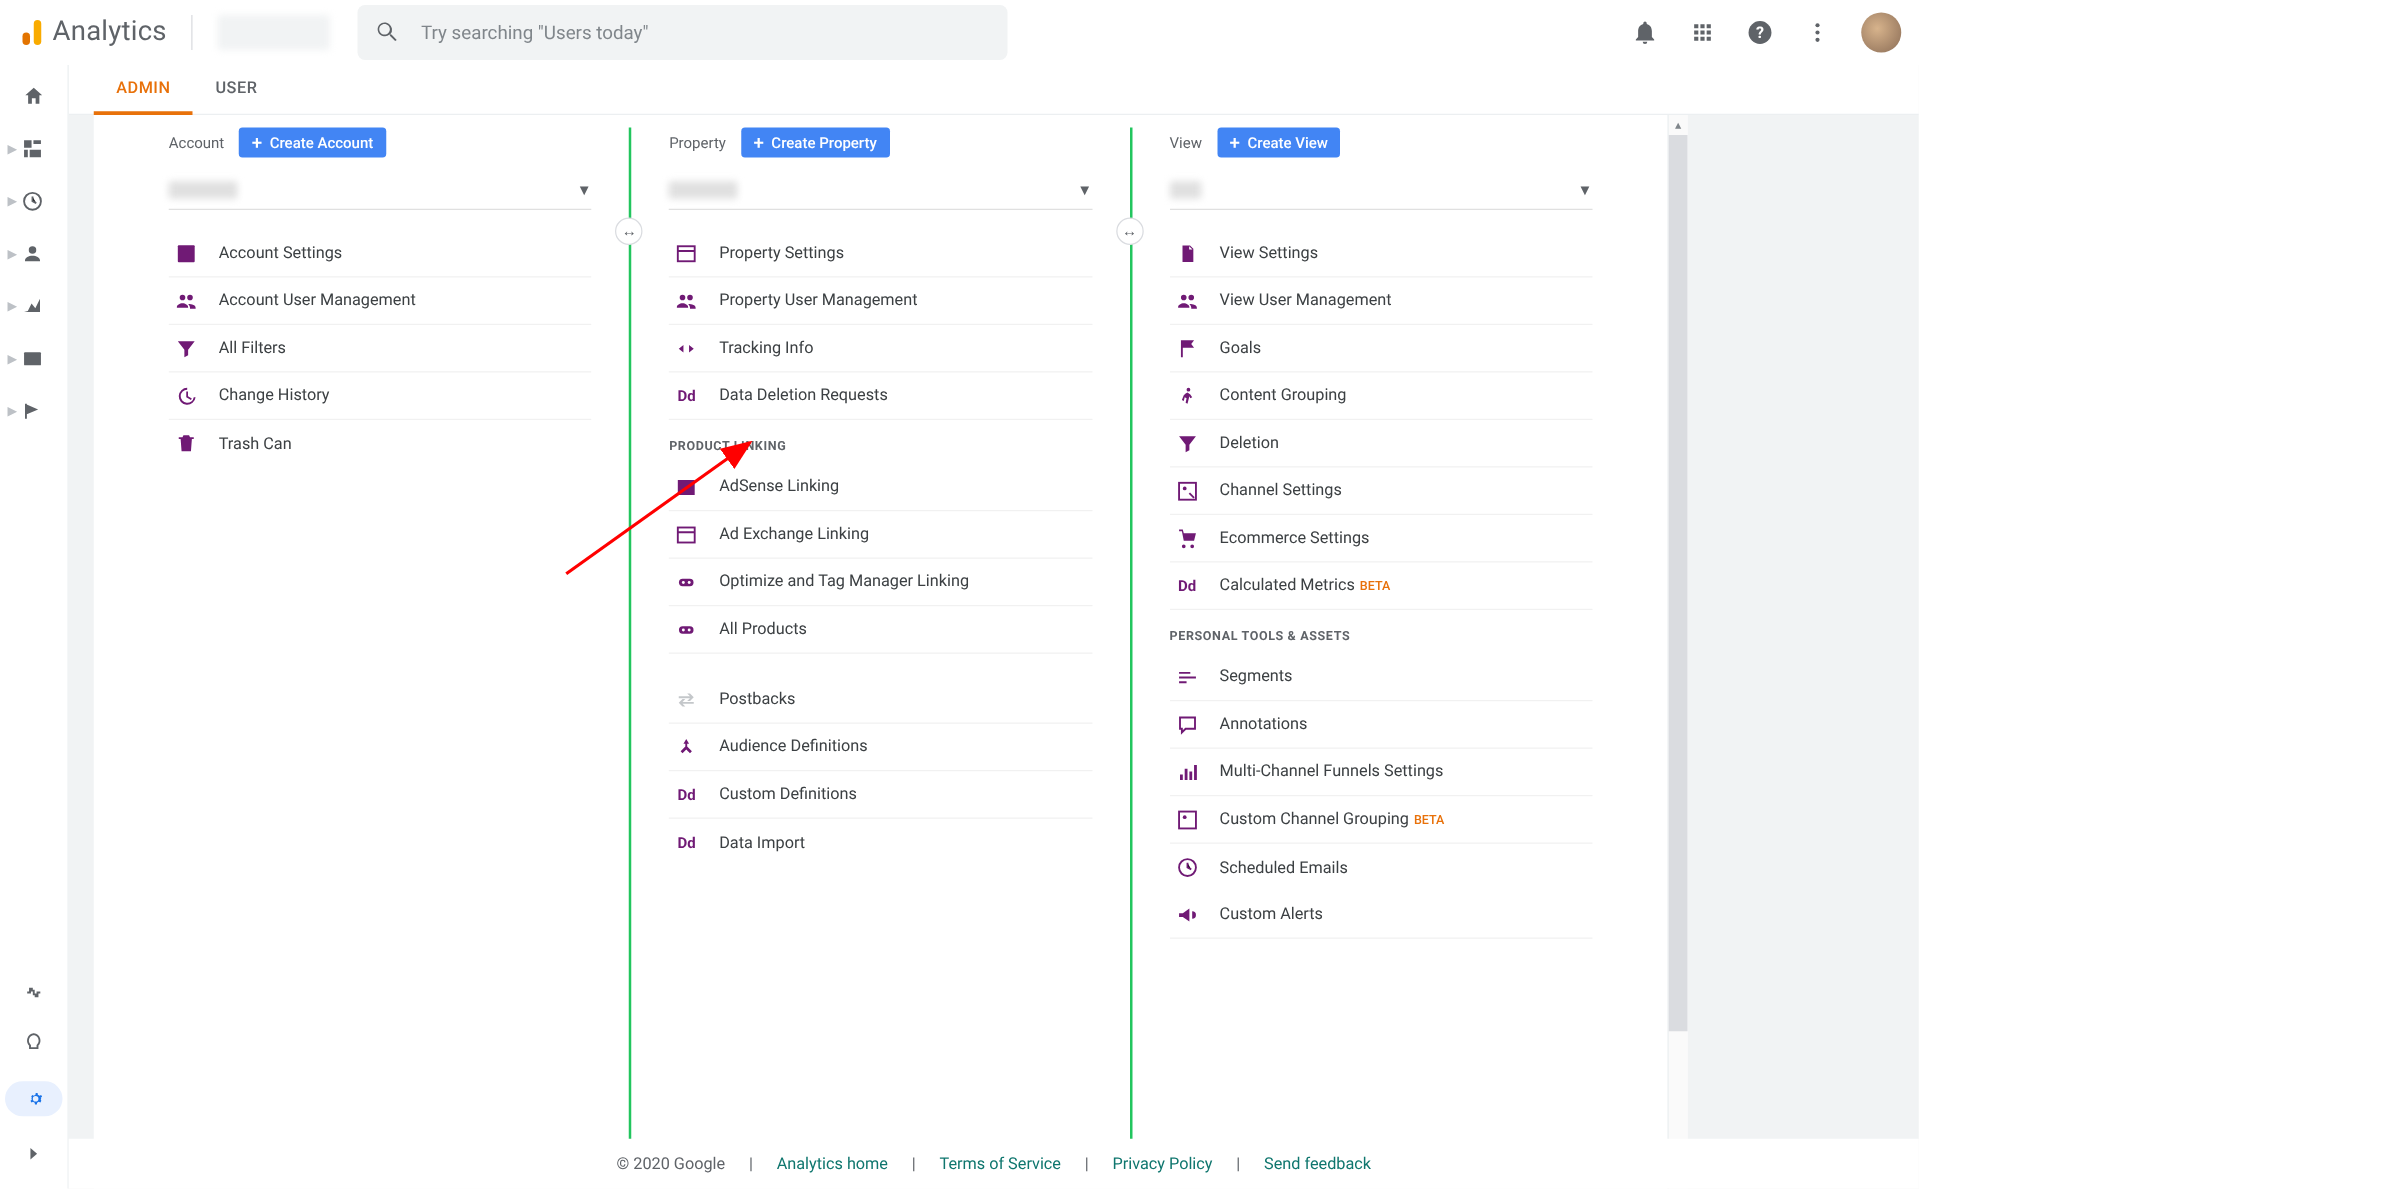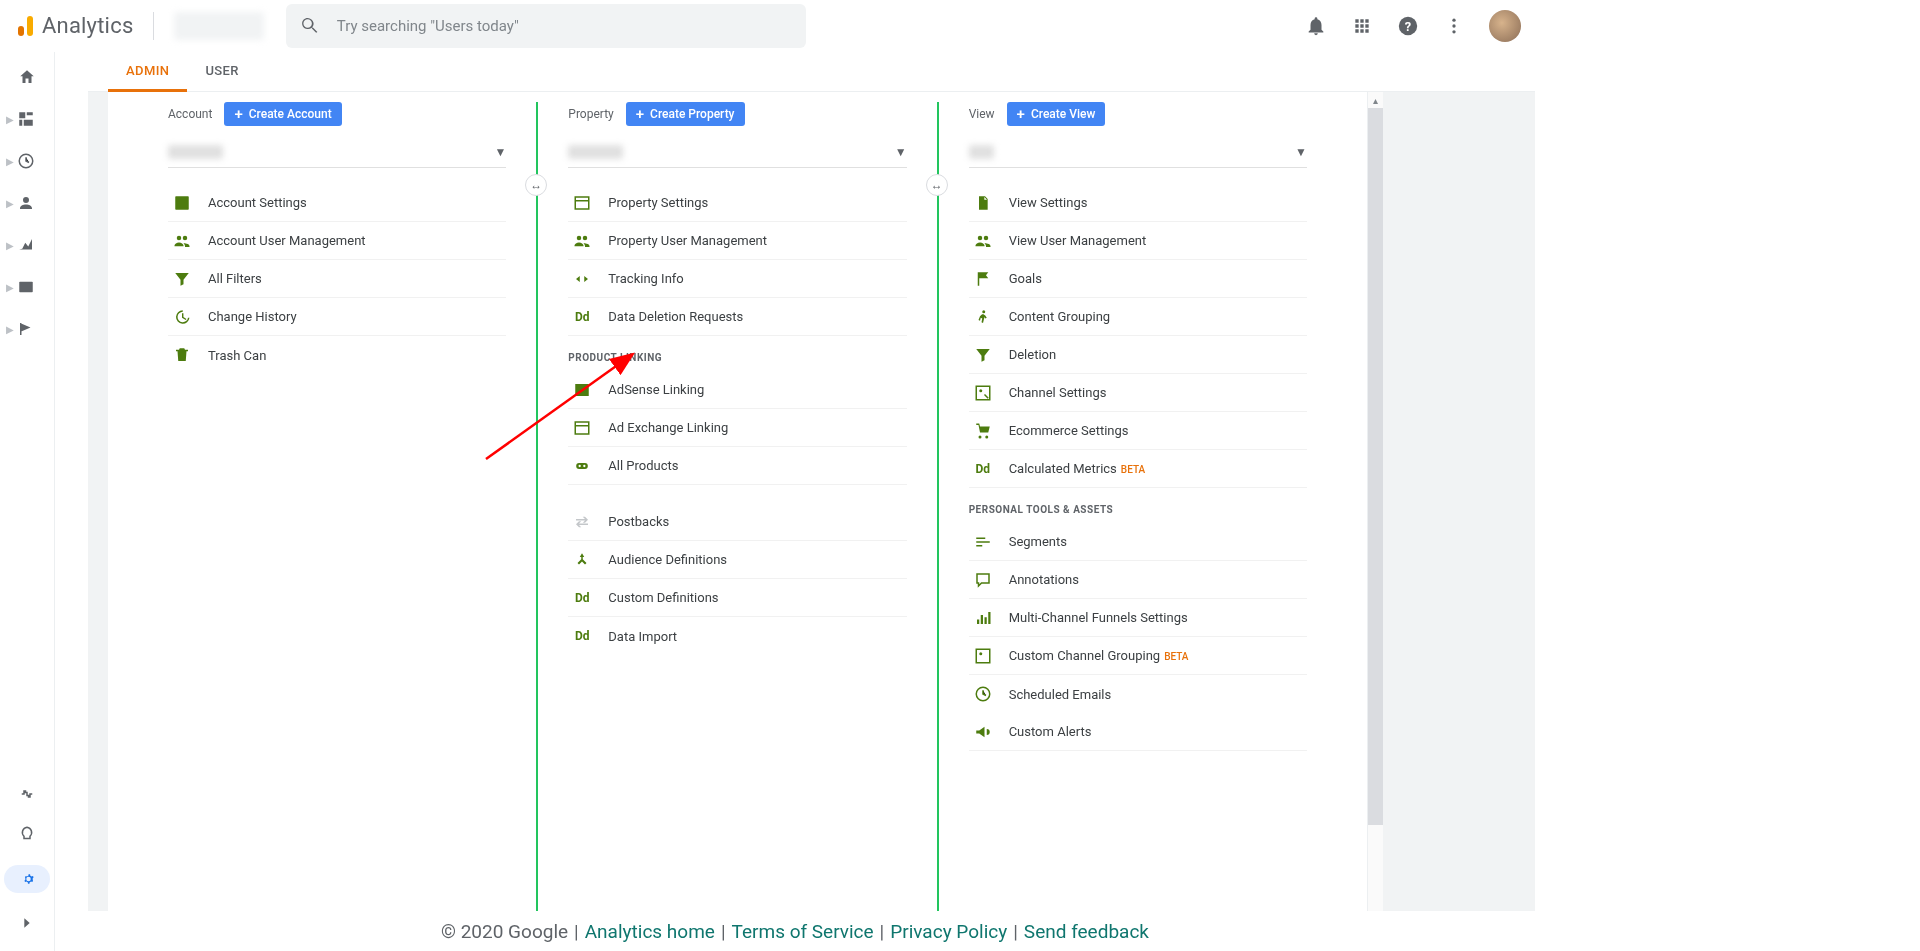--- a/index.html
+++ b/index.html
@@ -24,21 +24,21 @@
 
   
   .leftrail { width: 55px; border-right: 1px solid #eceff1; background: #fff; display: flex; flex-direction: column; align-items: center; padding-top: 16px; gap: 24px; position: relative; }
   .rail-item { display: flex; align-items: center; color: #5f6368; gap: 3px; width: 100%; padding-left: 6px; }
   .rail-item .chev { font-size: 10px; color: #bdc1c6; }
   .rail-item .ric { width: 18px; height: 18px; }
   .rail-bottom { position: absolute; bottom: 20px; left: 0; right: 0; display: flex; flex-direction: column; align-items: center; gap: 22px; }
   .gear-active { background: #e8f0fe; border-radius: 14px; padding: 5px 14px; color: #1a73e8; }
 
   
-  .workarea { flex: 1; background: #f1f3f4; display: flex; flex-direction: column; margin-left: 33px; }
+  .workarea { flex: 1; background: #f1f3f4; display: flex; flex-direction: column; }
   .tabs { background: #fff; border-bottom: 1px solid #eceff1; display: flex; padding-left: 20px; height: 40px; }
   .tab { height: 40px; display: flex; align-items: center; font-size: 13px; font-weight: 500; color: #5f6368; padding: 0 18px; letter-spacing: .4px; border-bottom: 3px solid transparent; text-transform: uppercase; }
   .tab.active { color: #e8710a; border-bottom-color: #e8710a; }
 
   .panel-wrap { flex: 1; padding: 0 0 0 20px; display: flex; position: relative; }
   .panel { background: #fff; flex: 1; max-width: 1275px; display: flex; position: relative; }
   .scroll-track { width: 16px; background: #fafafa; border-left: 1px solid #eceff1; display: flex; flex-direction: column; align-items: center; }
   .scroll-arrow { height: 16px; font-size: 10px; color: #80868b; display: flex; align-items: center; justify-content: center; width: 100%; }
   .scroll-thumb { width: 100%; background: #dadce0; flex: .85; }
   .scroll-rest { flex: .15; }
@@ -51,31 +51,31 @@
   .create-btn { background: #4285f4; color: #fff; font-size: 12px; font-weight: 500; padding: 5px 10px; border-radius: 3px; display: flex; align-items: center; gap: 6px; border: none; }
   .create-btn .plus { font-size: 15px; line-height: 0; }
   .selector { border-bottom: 1px solid #e0e0e0; height: 32px; display: flex; align-items: center; justify-content: space-between; margin-bottom: 16px; }
   .selector .blur { width: 55px; height: 14px; background: #e0e0e0; filter: blur(3px); border-radius: 2px; }
   .selector .dd { color: #5f6368; font-size: 12px; }
 
   .nav-btn { position: absolute; top: 72px; right: -11px; width: 22px; height: 22px; border: 1px solid #dadce0; border-radius: 50%; background: #fff; display: flex; align-items: center; justify-content: center; color: #5f6368; font-size: 12px; z-index: 2; }
 
   .menu-item { display: flex; align-items: center; gap: 16px; height: 38px; border-bottom: 1px solid #f1f1f1; font-size: 13px; color: #3c4043; padding-left: 4px; }
   .menu-item.noborder { border-bottom: none; }
-  .menu-item .mi-icon { width: 20px; height: 20px; color: #4d7c0f; display: flex; align-items: center; justify-content: center; flex-shrink: 0; text-align: center; }
+  .menu-item .mi-icon { width: 20px; height: 20px; color: #701a75; display: flex; align-items: center; justify-content: center; flex-shrink: 0; text-align: center; }
   .section-title { font-size: 10px; font-weight: 700; color: #5f6368; letter-spacing: .5px; text-transform: uppercase; margin: 16px 0 8px 0; }
   .beta { color: #e8710a; font-size: 10px; font-weight: 500; margin-left: 4px; }
 
   .gap-block { height: 18px; }
 
   
   .arrow-overlay { position: absolute; pointer-events: none; z-index: 5; }
 
   
-  .footer { position: absolute; bottom: 0; left: 55px; right: 0; height: 40px; background: #fff; display: flex; align-items: center; justify-content: center; font-size: 19px; color: #5f6368; gap: 4px; }
+  .footer { position: absolute; bottom: 0; left: 55px; right: 0; height: 40px; background: #fff; display: flex; align-items: center; justify-content: center; font-size: 13px; color: #5f6368; gap: 17px; }
   .footer a, .footer .lnk { color: #0f766e; text-decoration: none; }
   .footer .sep { color: #5f6368; margin: 0 2px; }
 
   svg { display: block; }
 </style>
 </head>
 <body>
 
 <div class="shell">
 
@@ -323,20 +323,30 @@
                   <span>Ad Exchange Linking</span>
                 </div>
               <div class="menu-item">
                   <span class="mi-icon">
                     <svg viewBox="0 0 24 24" width="18" height="14">
                       <rect x="2" y="7" width="20" height="10" rx="5" fill="currentColor"></rect>
                       <circle cx="8" cy="12" r="2" fill="#fff"></circle>
                       <circle cx="16" cy="12" r="2" fill="#fff"></circle>
                     </svg>
                   </span>
+                  <span>Optimize and Tag Manager Linking</span>
+                </div>
+              <div class="menu-item">
+                  <span class="mi-icon">
+                    <svg viewBox="0 0 24 24" width="18" height="14">
+                      <rect x="2" y="7" width="20" height="10" rx="5" fill="currentColor"></rect>
+                      <circle cx="8" cy="12" r="2" fill="#fff"></circle>
+                      <circle cx="16" cy="12" r="2" fill="#fff"></circle>
+                    </svg>
+                  </span>
                   <span>All Products</span>
                 </div>
 
               <div class="gap-block"></div>
               <div class="menu-item">
                   <span class="mi-icon">
                     <svg viewBox="0 0 24 24" width="18" height="18">
                       <path fill="#c4c7ca" d="M4 8h12l-3-3h3l4 4-4 4h-3l3-3H4zm16 8H8l3 3H8l-4-4 4-4h3l-3 3h12z"></path>
                     </svg>
                   </span>

